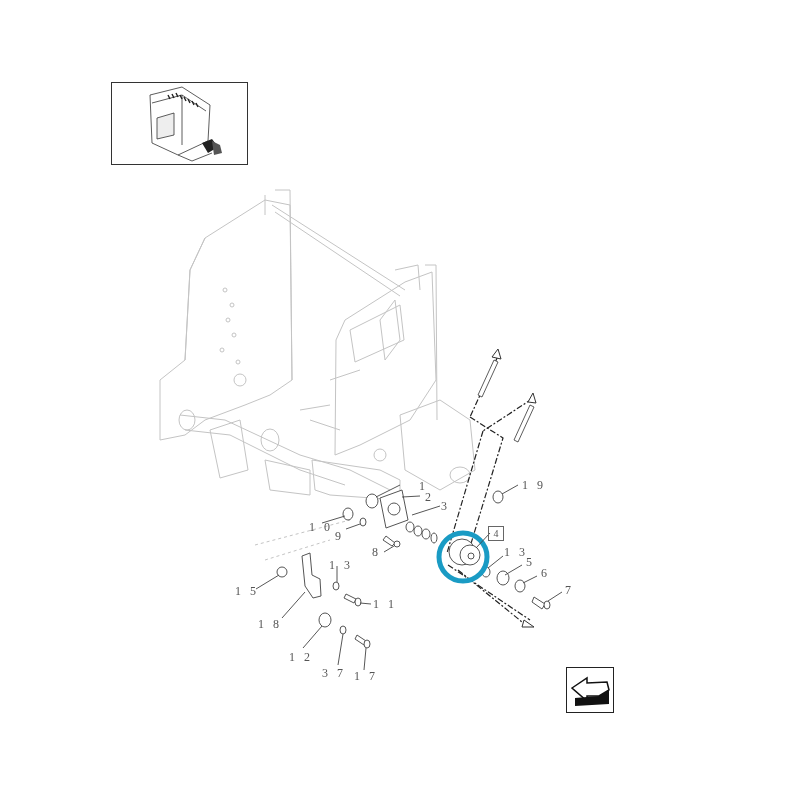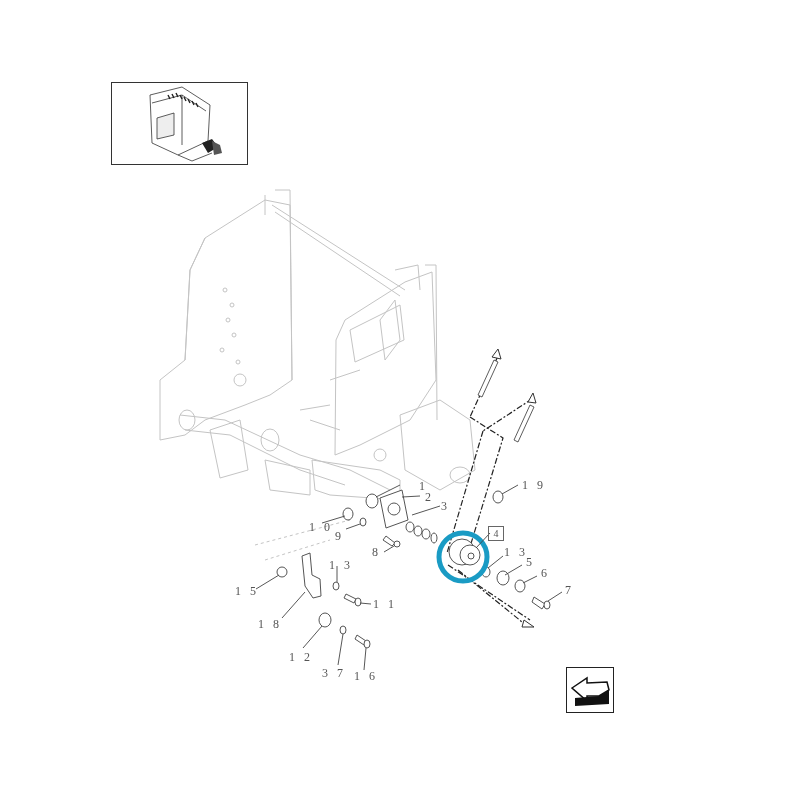--- a/index.html
+++ b/index.html
@@ -180,21 +180,21 @@
   <div class="label" style="left:541px;top:567px">6</div>
   <div class="label" style="left:565px;top:584px">7</div>
   <div class="label" style="left:372px;top:546px">8</div>
   <div class="label" style="left:335px;top:530px">9</div>
   <div class="label" style="left:309px;top:521px">1 0</div>
   <div class="label" style="left:522px;top:479px">1 9</div>
   <div class="label" style="left:258px;top:618px">1 8</div>
   <div class="label" style="left:329px;top:559px">1 3</div>
   <div class="label" style="left:373px;top:598px">1 1</div>
   <div class="label" style="left:289px;top:651px">1 2</div>
-  <div class="label" style="left:354px;top:670px">1 6</div>
+  <div class="label" style="left:354px;top:670px">1 7</div>
   <div class="label" style="left:322px;top:667px">3 7</div>
   <div class="label" style="left:235px;top:585px">1 5</div>
   <div class="label" style="left:504px;top:546px">1 3</div>
 
   <div class="nav-icon">
     <svg width="48" height="46" viewBox="0 0 48 46">
       <path d="M5 20 L20 10 L20 15 L40 14 L42 22 L32 28 L20 28 L20 33 Z" fill="#fff" stroke="#111" stroke-width="1.5"></path>
       <path d="M8 30 L32 28 L42 22 L42 36 L8 38 Z" fill="#111"></path>
     </svg>
   </div>

